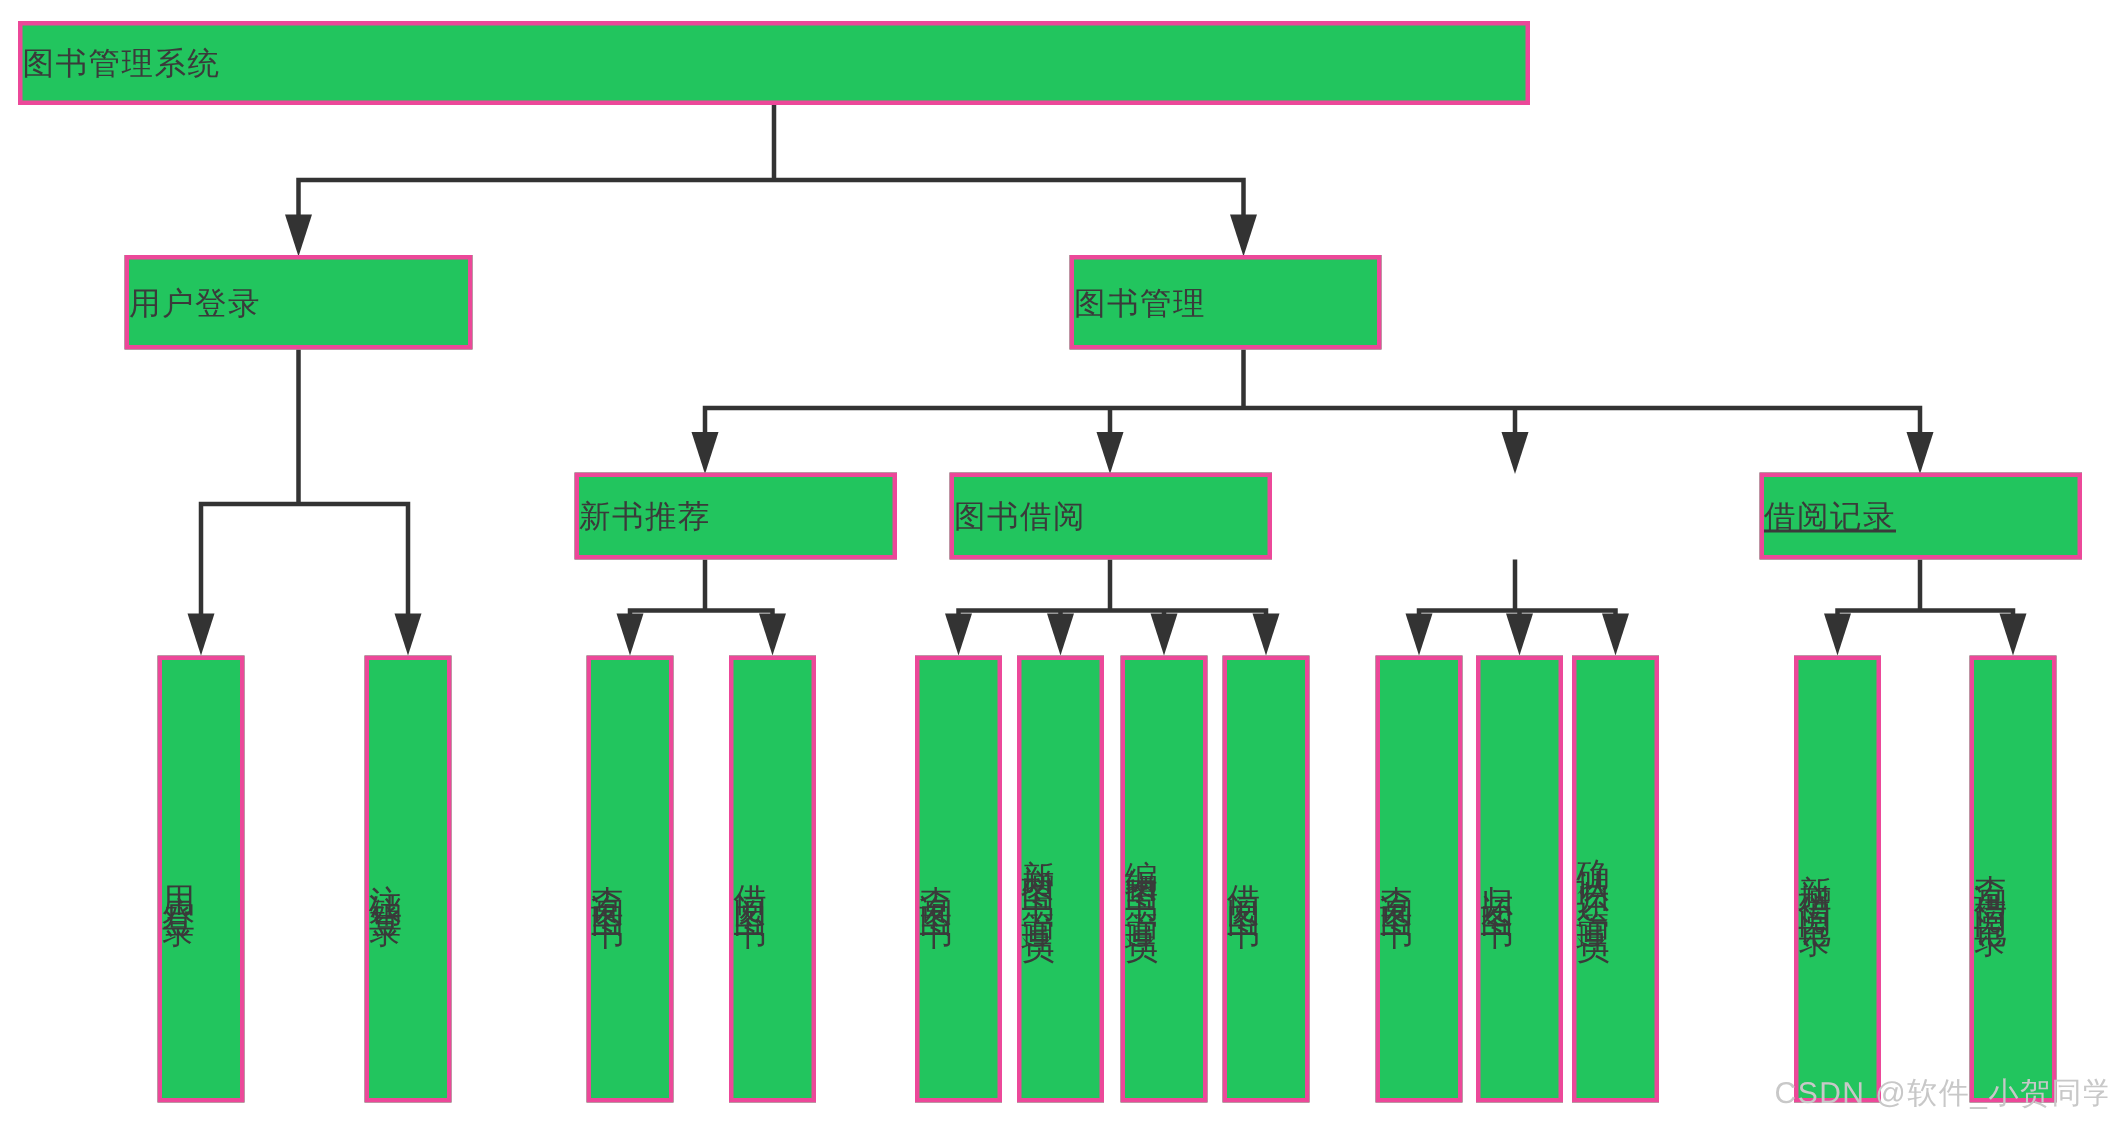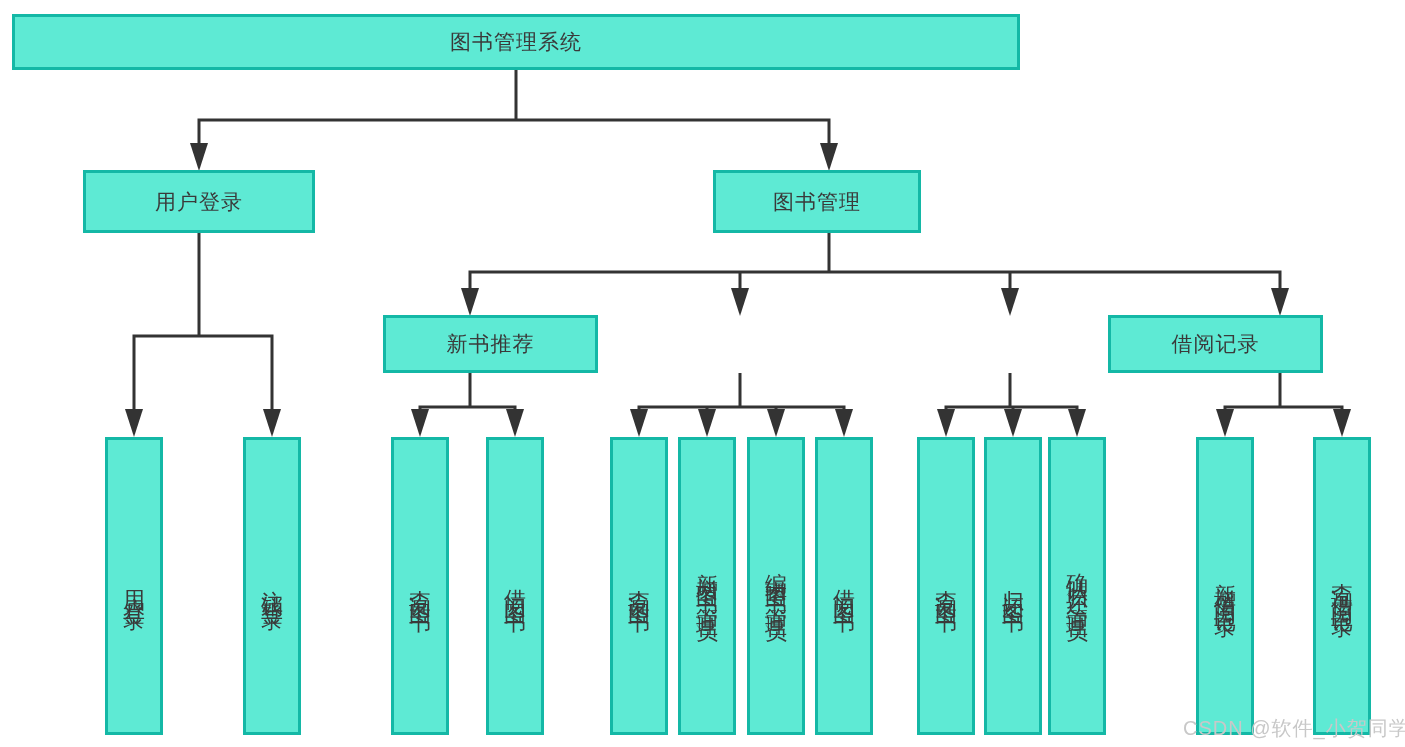--- a/index.html
+++ b/index.html
@@ -21,26 +21,25 @@
     height: 747px;
   }
   #connectors {
     position: absolute;
     left: 0;
     top: 0;
     pointer-events: none;
   }
   .box {
     position: absolute;
-    background: #5eead4;
-    border: 3px solid #14b8a6;
+    background: #22c55e;
+    border: 3px solid #ec4899;
     box-sizing: border-box;
     display: flex;
     align-items: center;
-    justify-content: center;
     color: #3a3a3a;
     z-index: 2;
   }
   .htext {
     font-size: 21px;
     letter-spacing: 1px;
     white-space: nowrap;
   }
   .vtext {
     writing-mode: vertical-rl;
@@ -53,21 +52,21 @@
   
   .lvl1 { left: 12px; top: 14px; width: 1008px; height: 56px; }
   
   .n-user-login      { left: 83px;  top: 170px; width: 232px; height: 63px; }
   .n-book-management { left: 713px; top: 170px; width: 208px; height: 63px; }
   
   .lvl3 { top: 315px; width: 215px; height: 58px; }
   .n-new-book  { left: 383px; }
   .n-borrowing { left: 633px; }
   .n-current   { left: 903px; }
-  .n-records   { left: 1108px; }
+  .n-records   { left: 1173px; text-decoration: underline; }
   
   .leaf { top: 437px; width: 58px; height: 298px; }
   .lf-1a { left: 105px; }  .lf-1b { left: 243px; }
   .lf-2a { left: 391px; }  .lf-2b { left: 486px; }
   .lf-3a { left: 610px; }  .lf-3b { left: 678px; }  .lf-3c { left: 747px; }  .lf-3d { left: 815px; }
   .lf-4a { left: 917px; }  .lf-4b { left: 984px; }  .lf-4c { left: 1048px; }
   .lf-5a { left: 1196px; } .lf-5b { left: 1313px; }
   .watermark {
     position: absolute;
     left: 1183px;
@@ -131,20 +130,23 @@
   <div class="box n-user-login">
     <span class="htext">用户登录</span>
   </div>
   <div class="box n-book-management">
     <span class="htext">图书管理</span>
   </div>
 
   <div class="box lvl3 n-new-book">
     <span class="htext">新书推荐</span>
   </div>
+  <div class="box lvl3 n-borrowing">
+    <span class="htext">图书借阅</span>
+  </div>
   <div class="box lvl3 n-records">
     <span class="htext">借阅记录</span>
   </div>
 
   <div class="box leaf lf-1a">
     <span class="vtext">用户登录</span>
   </div>
   <div class="box leaf lf-1b">
     <span class="vtext">注销登录</span>
   </div>

